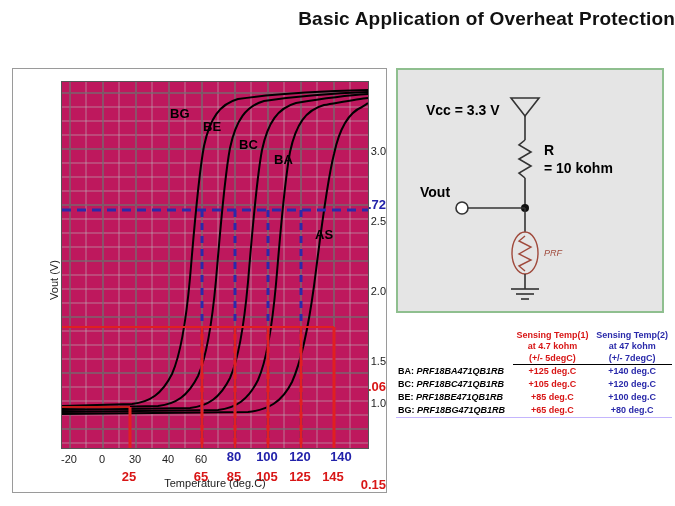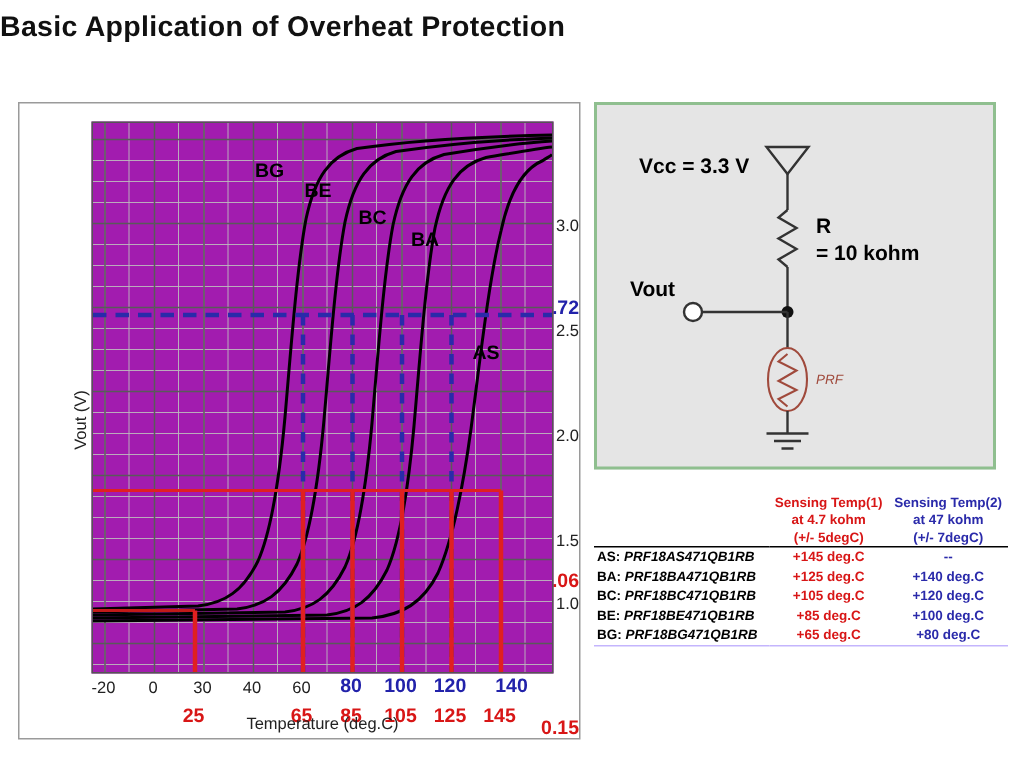--- a/index.html
+++ b/index.html
@@ -1,32 +1,32 @@
 <!DOCTYPE html>
 <html><head>
 <meta charset="utf-8">
 <style>
   html,body{margin:0;padding:0;background:#ffffff;}
   body{width:675px;height:506px;position:relative;overflow:hidden;
        font-family:"Liberation Sans",sans-serif;color:#000;}
 
   
   #page-title{
-    position:absolute;left:0;top:8px;width:675px;text-align:left;
+    position:absolute;left:0;top:8px;width:675px;text-align:right;
     font-size:19px;font-weight:bold;letter-spacing:.2px;color:#111;
   }
 
   
   #chart-panel{
     position:absolute;left:12px;top:68px;width:375px;height:425px;
     border:1px solid #9a9a9a;background:#fff;box-sizing:border-box;
   }
   #plot-area{
     position:absolute;left:48px;top:12px;width:308px;height:368px;
-    background:#a21caf;border:1px solid #555;box-sizing:border-box;overflow:hidden;
+    background:#be185d;border:1px solid #555;box-sizing:border-box;overflow:hidden;
   }
   #plot-svg{position:absolute;left:0;top:0;}
 
   .ytick{position:absolute;right:0;font-size:11px;color:#222;
          text-align:right;width:40px;}
   .ytick.hl{font-weight:bold;font-size:13px;}
   .ytick.blue{color:#2222aa;}
   .ytick.red{color:#d81616;}
 
   #ylabel{
@@ -267,25 +267,20 @@
         <th class="h-red">at 4.7 kohm</th>
         <th class="h-blue">at 47 kohm</th>
       </tr>
       <tr>
         <th class="h-blank"></th>
         <th class="h-red ul">(+/- 5degC)</th>
         <th class="h-blue ul">(+/- 7degC)</th>
       </tr>
     </thead>
     <tbody>
-      <tr class="toprule">
-        <td class="c-part"><b>AS:</b> <i>PRF18AS471QB1RB</i></td>
-        <td class="v-red">+145 deg.C</td>
-        <td class="v-blue">--</td>
-      </tr>
       <tr>
         <td class="c-part"><b>BA:</b> <i>PRF18BA471QB1RB</i></td>
         <td class="v-red">+125 deg.C</td>
         <td class="v-blue">+140 deg.C</td>
       </tr>
       <tr>
         <td class="c-part"><b>BC:</b> <i>PRF18BC471QB1RB</i></td>
         <td class="v-red">+105 deg.C</td>
         <td class="v-blue">+120 deg.C</td>
       </tr>

